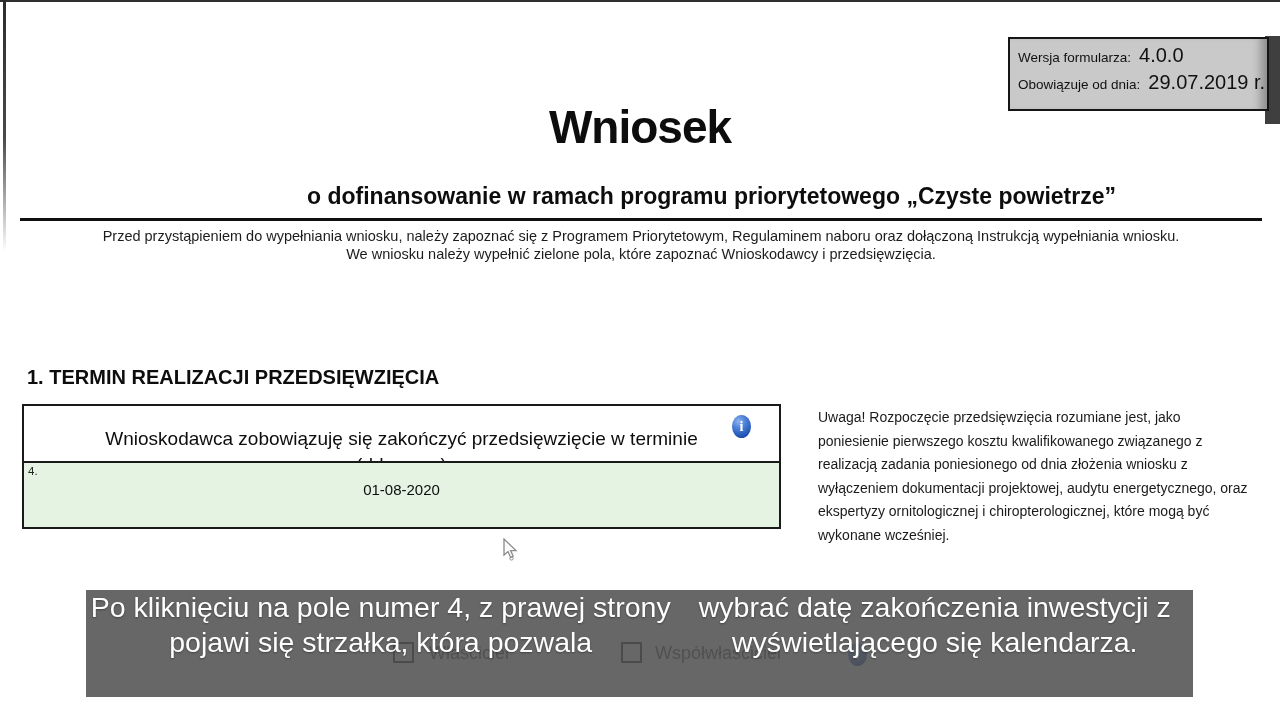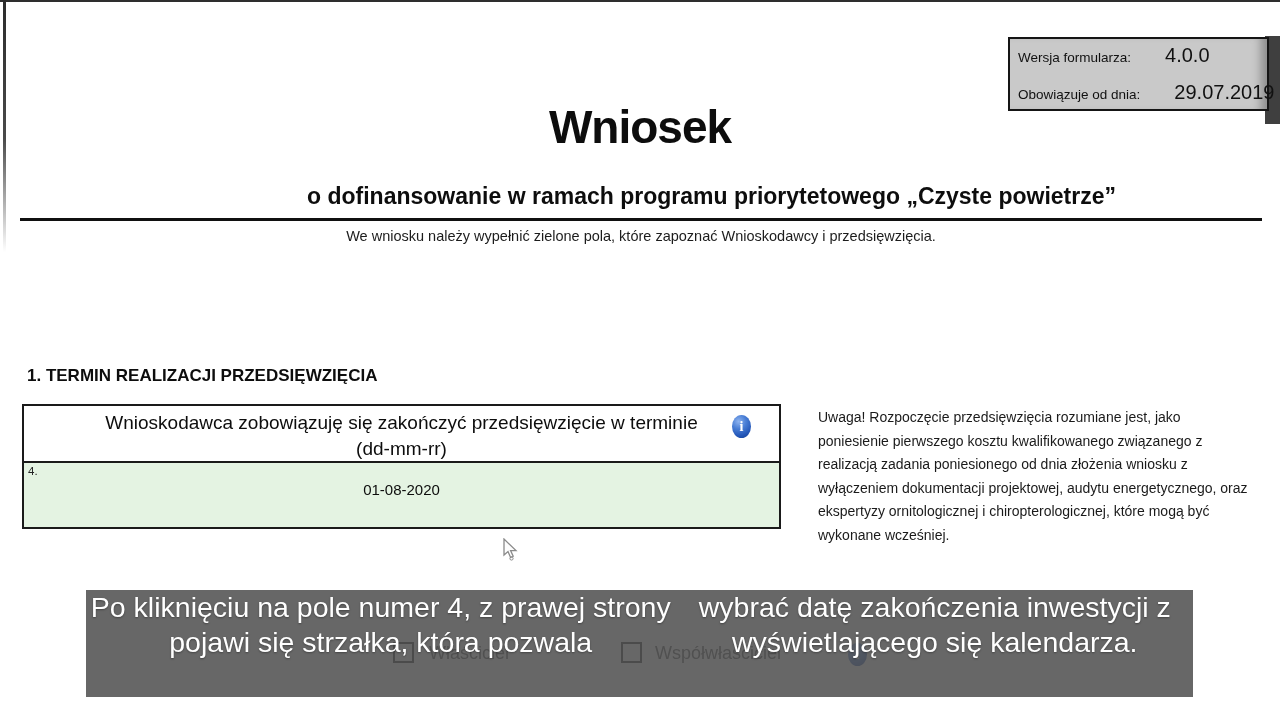--- a/index.html
+++ b/index.html
@@ -12,49 +12,49 @@
   .top-edge-line { position:absolute; left:0; top:0; width:1280px; height:2px;
                    background:#2e2e2e; }
   .left-edge-line { position:absolute; left:3px; top:0; width:3px; height:252px;
                     background:linear-gradient(#2c2c2c, #4a4a4a 55%, rgba(255,255,255,0)); }
   .right-edge-strip { position:absolute; right:0; top:36px; width:15px; height:88px;
                       background:#3f3f3f; }
 
   
   .version-box { position:absolute; left:1008px; top:37px; width:261px; height:74px;
                  background:#c9c9c9; border:2px solid #151515;
-                 padding:5px 10px 5px 8px; display:flex; flex-direction:column;
+                 padding:5px 10px 15px 8px; display:flex; flex-direction:column;
                  justify-content:space-between;
                  box-shadow:inset -12px 0 10px -6px #8d8d8d; }
   .version-row { display:flex; align-items:baseline; gap:8px; white-space:nowrap; }
   .version-label { font-size:13.5px; color:#111; }
-  .version-value { font-size:20px; color:#111;margin-left:26px; }
+  .version-value { font-size:20px; color:#111; }
 
   
   .doc-title { position:absolute; left:0; top:100px; width:1280px; text-align:center;
                font-size:46px; font-weight:bold; letter-spacing:-1px; color:#0d0d0d; }
   .doc-subtitle { position:absolute; left:0; top:183px; width:1116px; text-align:right;
                   font-size:23px; font-weight:bold; color:#0d0d0d; }
   .title-rule { position:absolute; left:20px; top:218px; width:1242px; height:3px;
                 background:#101010; }
   .intro { position:absolute; left:20px; top:227px; width:1242px; text-align:center;
            font-size:14.5px; line-height:18px; color:#1c1c1c; }
 
   
   .section-heading { position:absolute; left:27px; top:316px;
                      font-size:27px; font-weight:bold; color:#0d0d0d; }
   .sub-heading { position:absolute; left:27px; top:366px;
-                 font-size:17px; font-weight:bold; color:#0d0d0d; }
+                 font-size:20px; font-weight:bold; color:#0d0d0d; }
 
   
   .deadline-table { position:absolute; left:22px; top:404px; width:759px;
                     border:2px solid #1a1a1a; background:#fff; }
   .deadline-header { position:relative; height:55px; background:#ffffff;
                      text-align:center; font-size:19px; line-height:26px;
-                     padding-top:4px; color:#0d0d0d; }
+                     padding-top:20px; color:#0d0d0d; }
   .deadline-field { position:relative; height:66px; background:#e4f3e2;
                     border-top:2px solid #1a1a1a; }
   .row-number { position:absolute; left:4px; top:2px; font-size:11.5px; color:#222; }
   .date-value { position:absolute; left:0; top:18px; width:100%; text-align:center;
                 font-size:15px; color:#0d0d0d; }
 
   
   .info-icon { display:inline-block; width:19px; height:23px; border-radius:50%;
                background:radial-gradient(circle at 35% 28%, #8fb4ef 0%, #4a7fd6 35%, #2356b8 70%, #123a8a 100%);
                color:#fff; font-size:14px; font-weight:bold; text-align:center;
@@ -104,20 +104,21 @@
     <div class="version-row">
       <span class="version-label">Obowiązuje od dnia:</span>
       <span class="version-value">29.07.2019 r.</span>
     </div>
   </div>
 
   <div class="doc-title">Wniosek</div>
   <div class="doc-subtitle">o dofinansowanie w ramach programu priorytetowego „Czyste powietrze”</div>
   <div class="title-rule"></div>
   <div class="intro">
+    <div>Przed przystąpieniem do wypełniania wniosku, należy zapoznać się z Programem Priorytetowym, Regulaminem naboru oraz dołączoną Instrukcją wypełniania wniosku.</div>
     <div>We wniosku należy wypełnić zielone pola, które zapoznać Wnioskodawcy i przedsięwzięcia.</div>
   </div>
 
   <div class="sub-heading">1. TERMIN REALIZACJI PRZEDSIĘWZIĘCIA</div>
 
   <div class="deadline-table">
     <div class="deadline-header">
       <div>Wnioskodawca zobowiązuję się zakończyć przedsięwzięcie w terminie</div>
       <div>(dd-mm-rr)</div>
       <span class="info-icon in-table">i</span>

